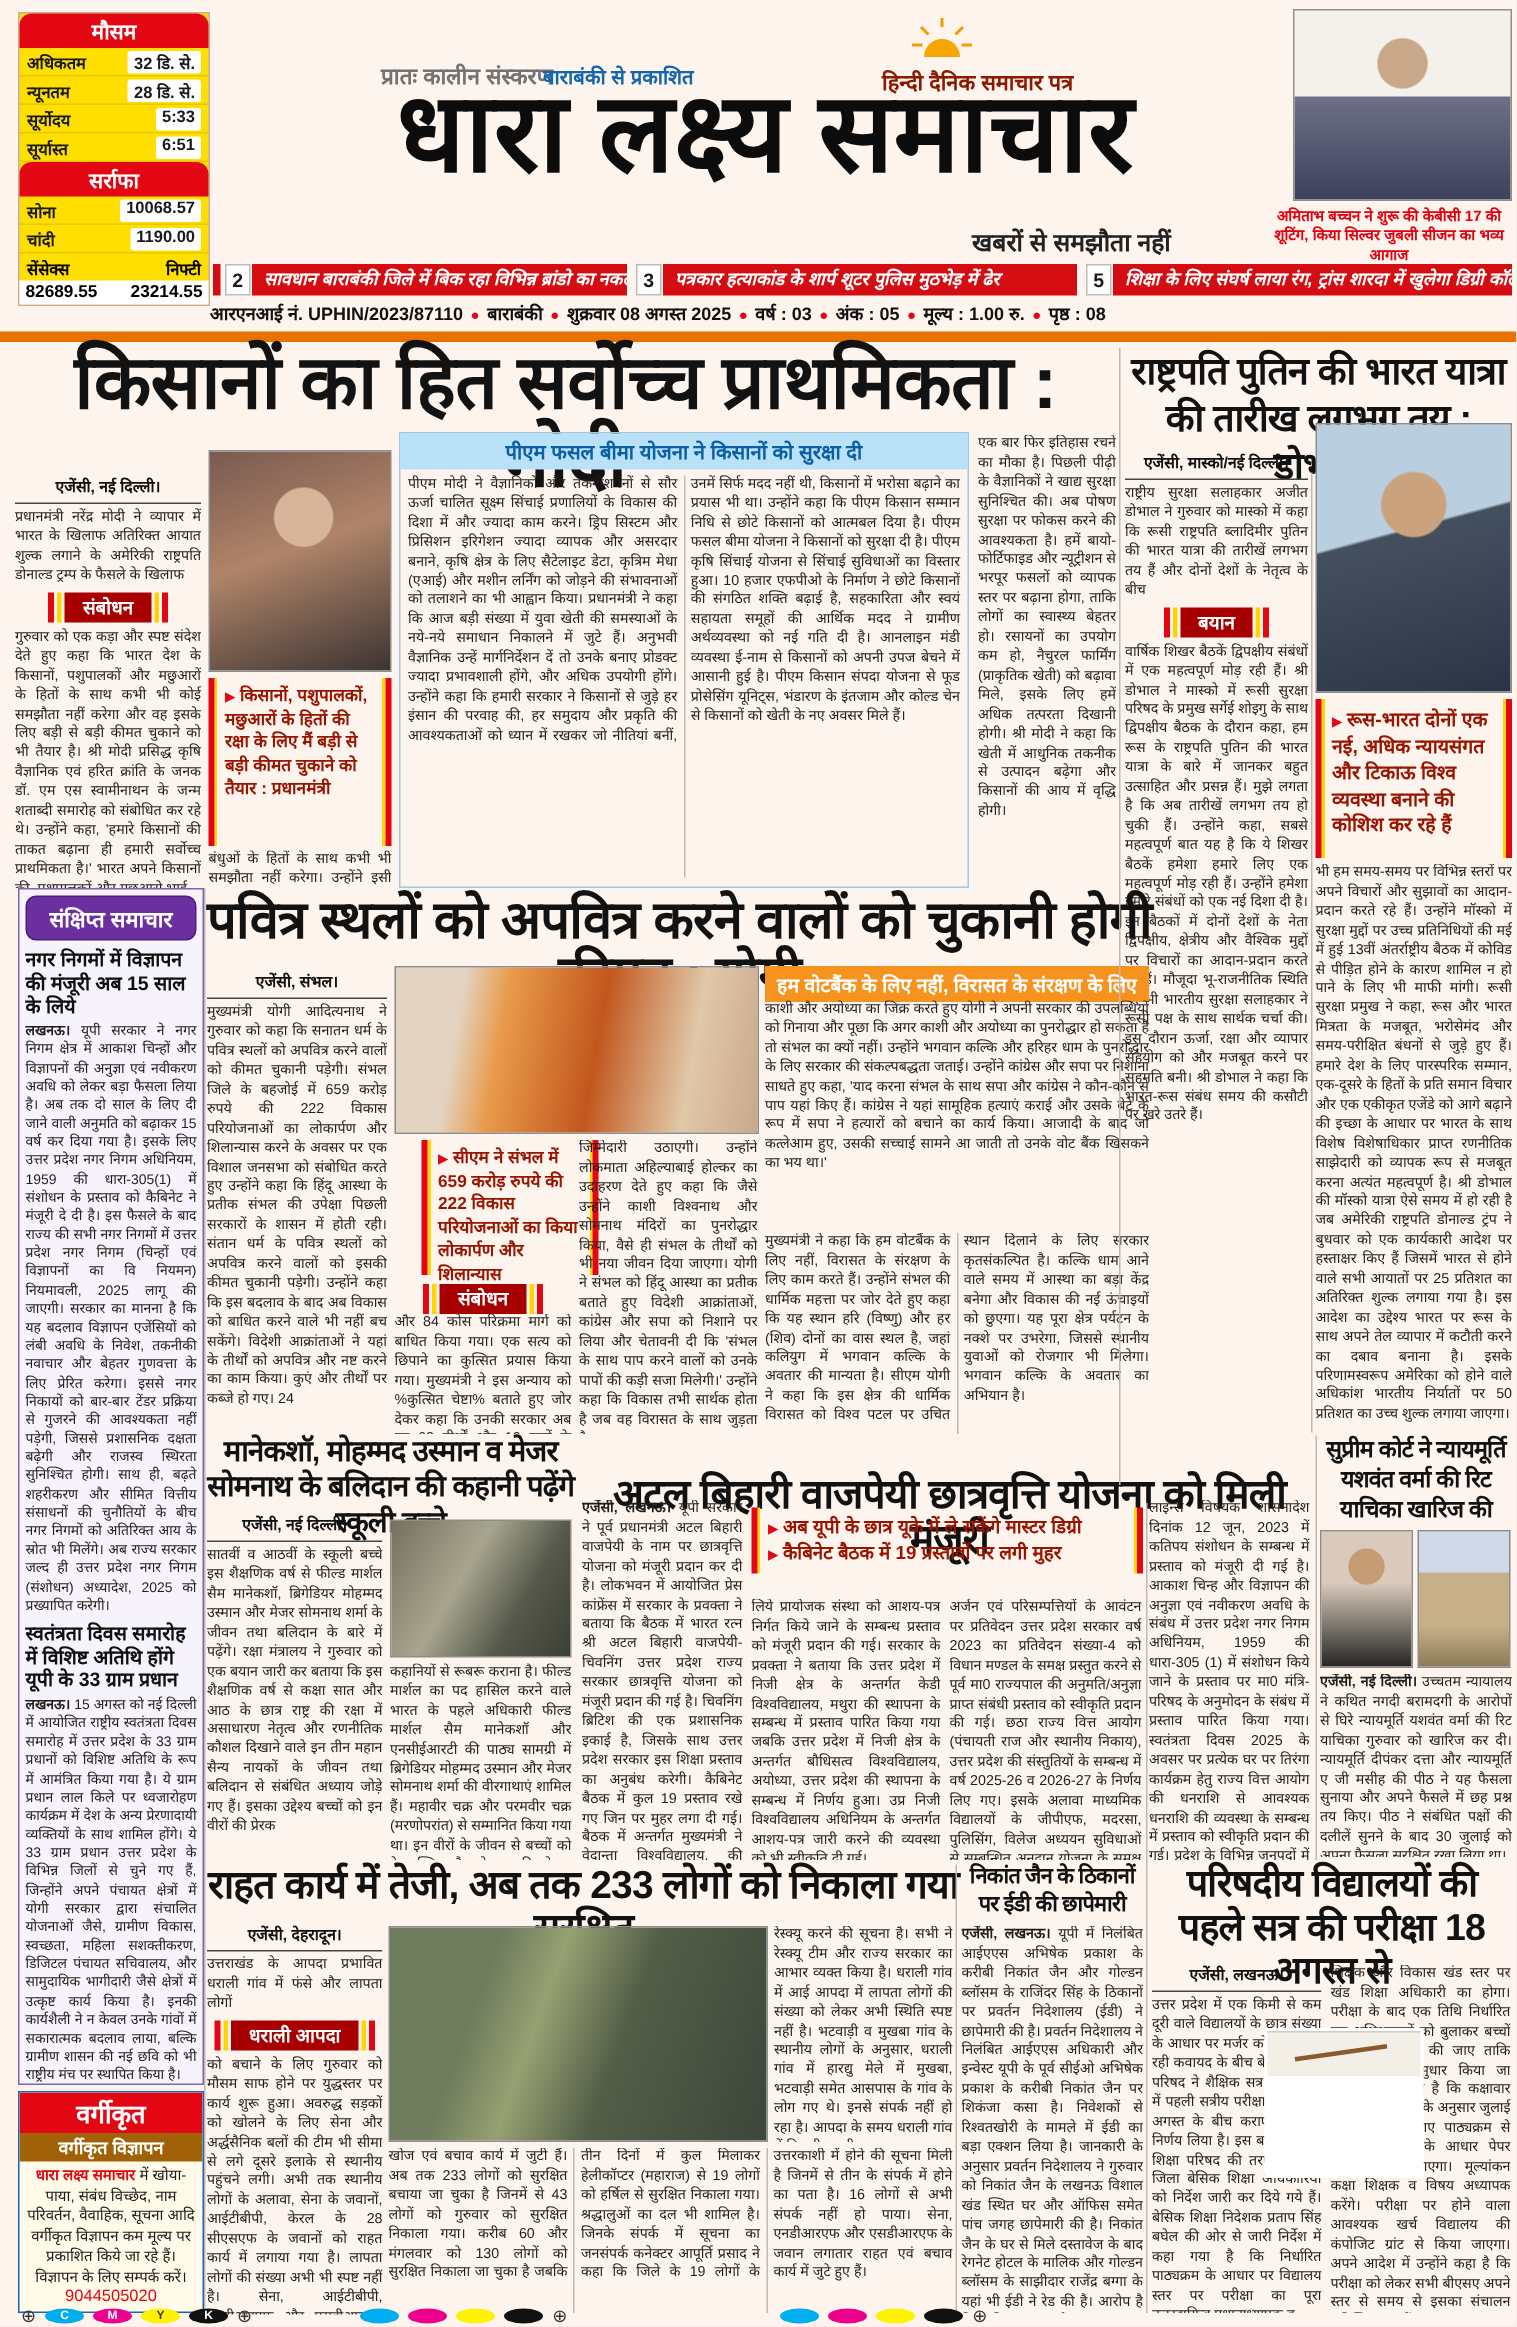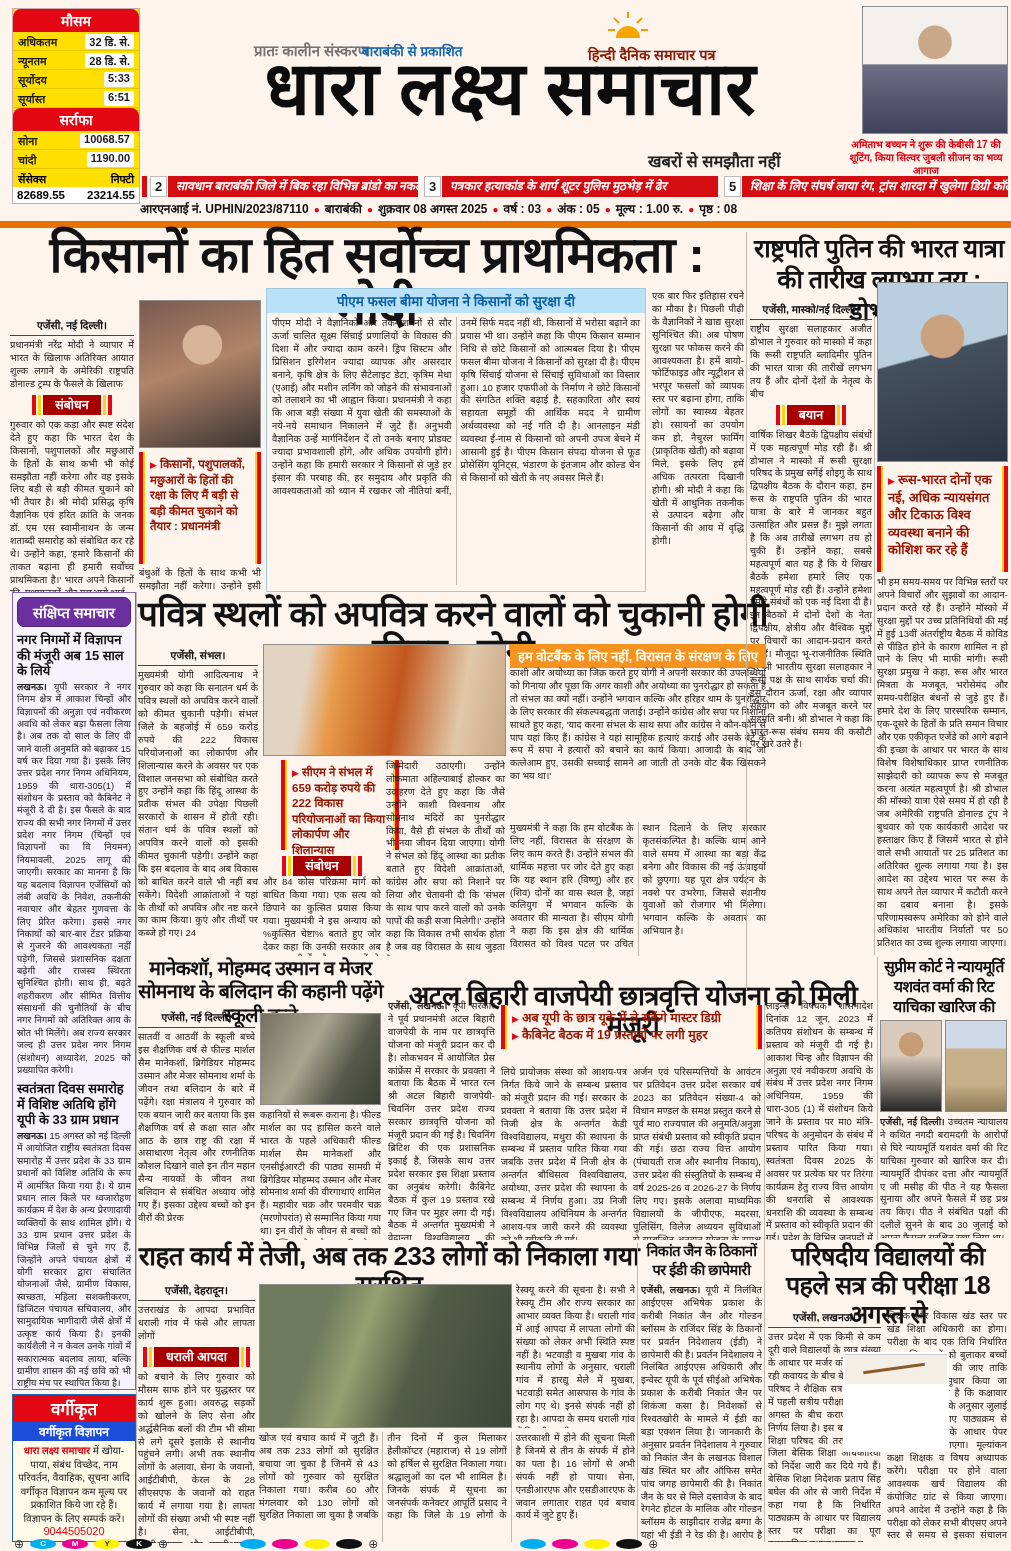--- a/index.html
+++ b/index.html
@@ -119,21 +119,21 @@
   #exam-paper { height:30px; background:#f3efe6; position:relative; border-top:1px solid #ccc; }
   #exam-paper::after { content:""; position:absolute; left:18px; top:12px; width:62px; height:3px; background:#8a5a2a; transform:rotate(-8deg); }
   
   #briefs { left:12px; top:592px; width:124px; height:798px; background:#f6f3fc; border:1.5px solid #7f63b8; padding:4px; overflow:hidden; }
   #briefs-header { background:#6b2fa0; color:#fff; font-weight:bold; font-size:14.5px; text-align:center; border-radius:7px; padding:4px 0; border:1px solid #4d1f78; margin-bottom:4px; }
   .brief-title { font-weight:800; font-size:13px; line-height:1.2; color:#101010; margin:5px 0 2px; }
   .brief-body { font-size:9.3px; line-height:1.33; text-align:justify; color:#201d1b; }
   
   #classified { left:12px; top:1394px; width:124px; height:148px; background:#fffbe8; border:1.5px solid #1467b8; overflow:hidden; }
   #cls-head { background:#e30613; color:#fff; font-weight:800; font-size:17px; text-align:center; padding:2px 0; }
-  #cls-sub { background:#1d4ed8; color:#fff; font-weight:bold; font-size:12px; text-align:center; padding:1px 0; }
+  #cls-sub { background:#a16207; color:#fff; font-weight:bold; font-size:12px; text-align:center; padding:1px 0; }
   #cls-body { font-size:10px; line-height:1.35; text-align:center; padding:3px 4px 0; color:#1a1a1a; }
   #cls-lead { color:#e30613; font-weight:bold; }
   #cls-phone { color:#e30613; font-weight:normal; text-align:center; font-size:11px; }
   
   #cmyk { left:0; top:1538px; width:1011px; height:12px; display:flex; align-items:center; gap:6px; padding:0 14px; }
   .dotc { width:26px; height:10px; border-radius:50%; display:inline-block; color:#fff; font-size:8px; font-weight:bold; text-align:center; line-height:10px; }
   .reg { font-size:12px; color:#333; line-height:10px; }
   .gap1 { width:60px; } .gap2 { width:130px; }
 </style>
 </head>

